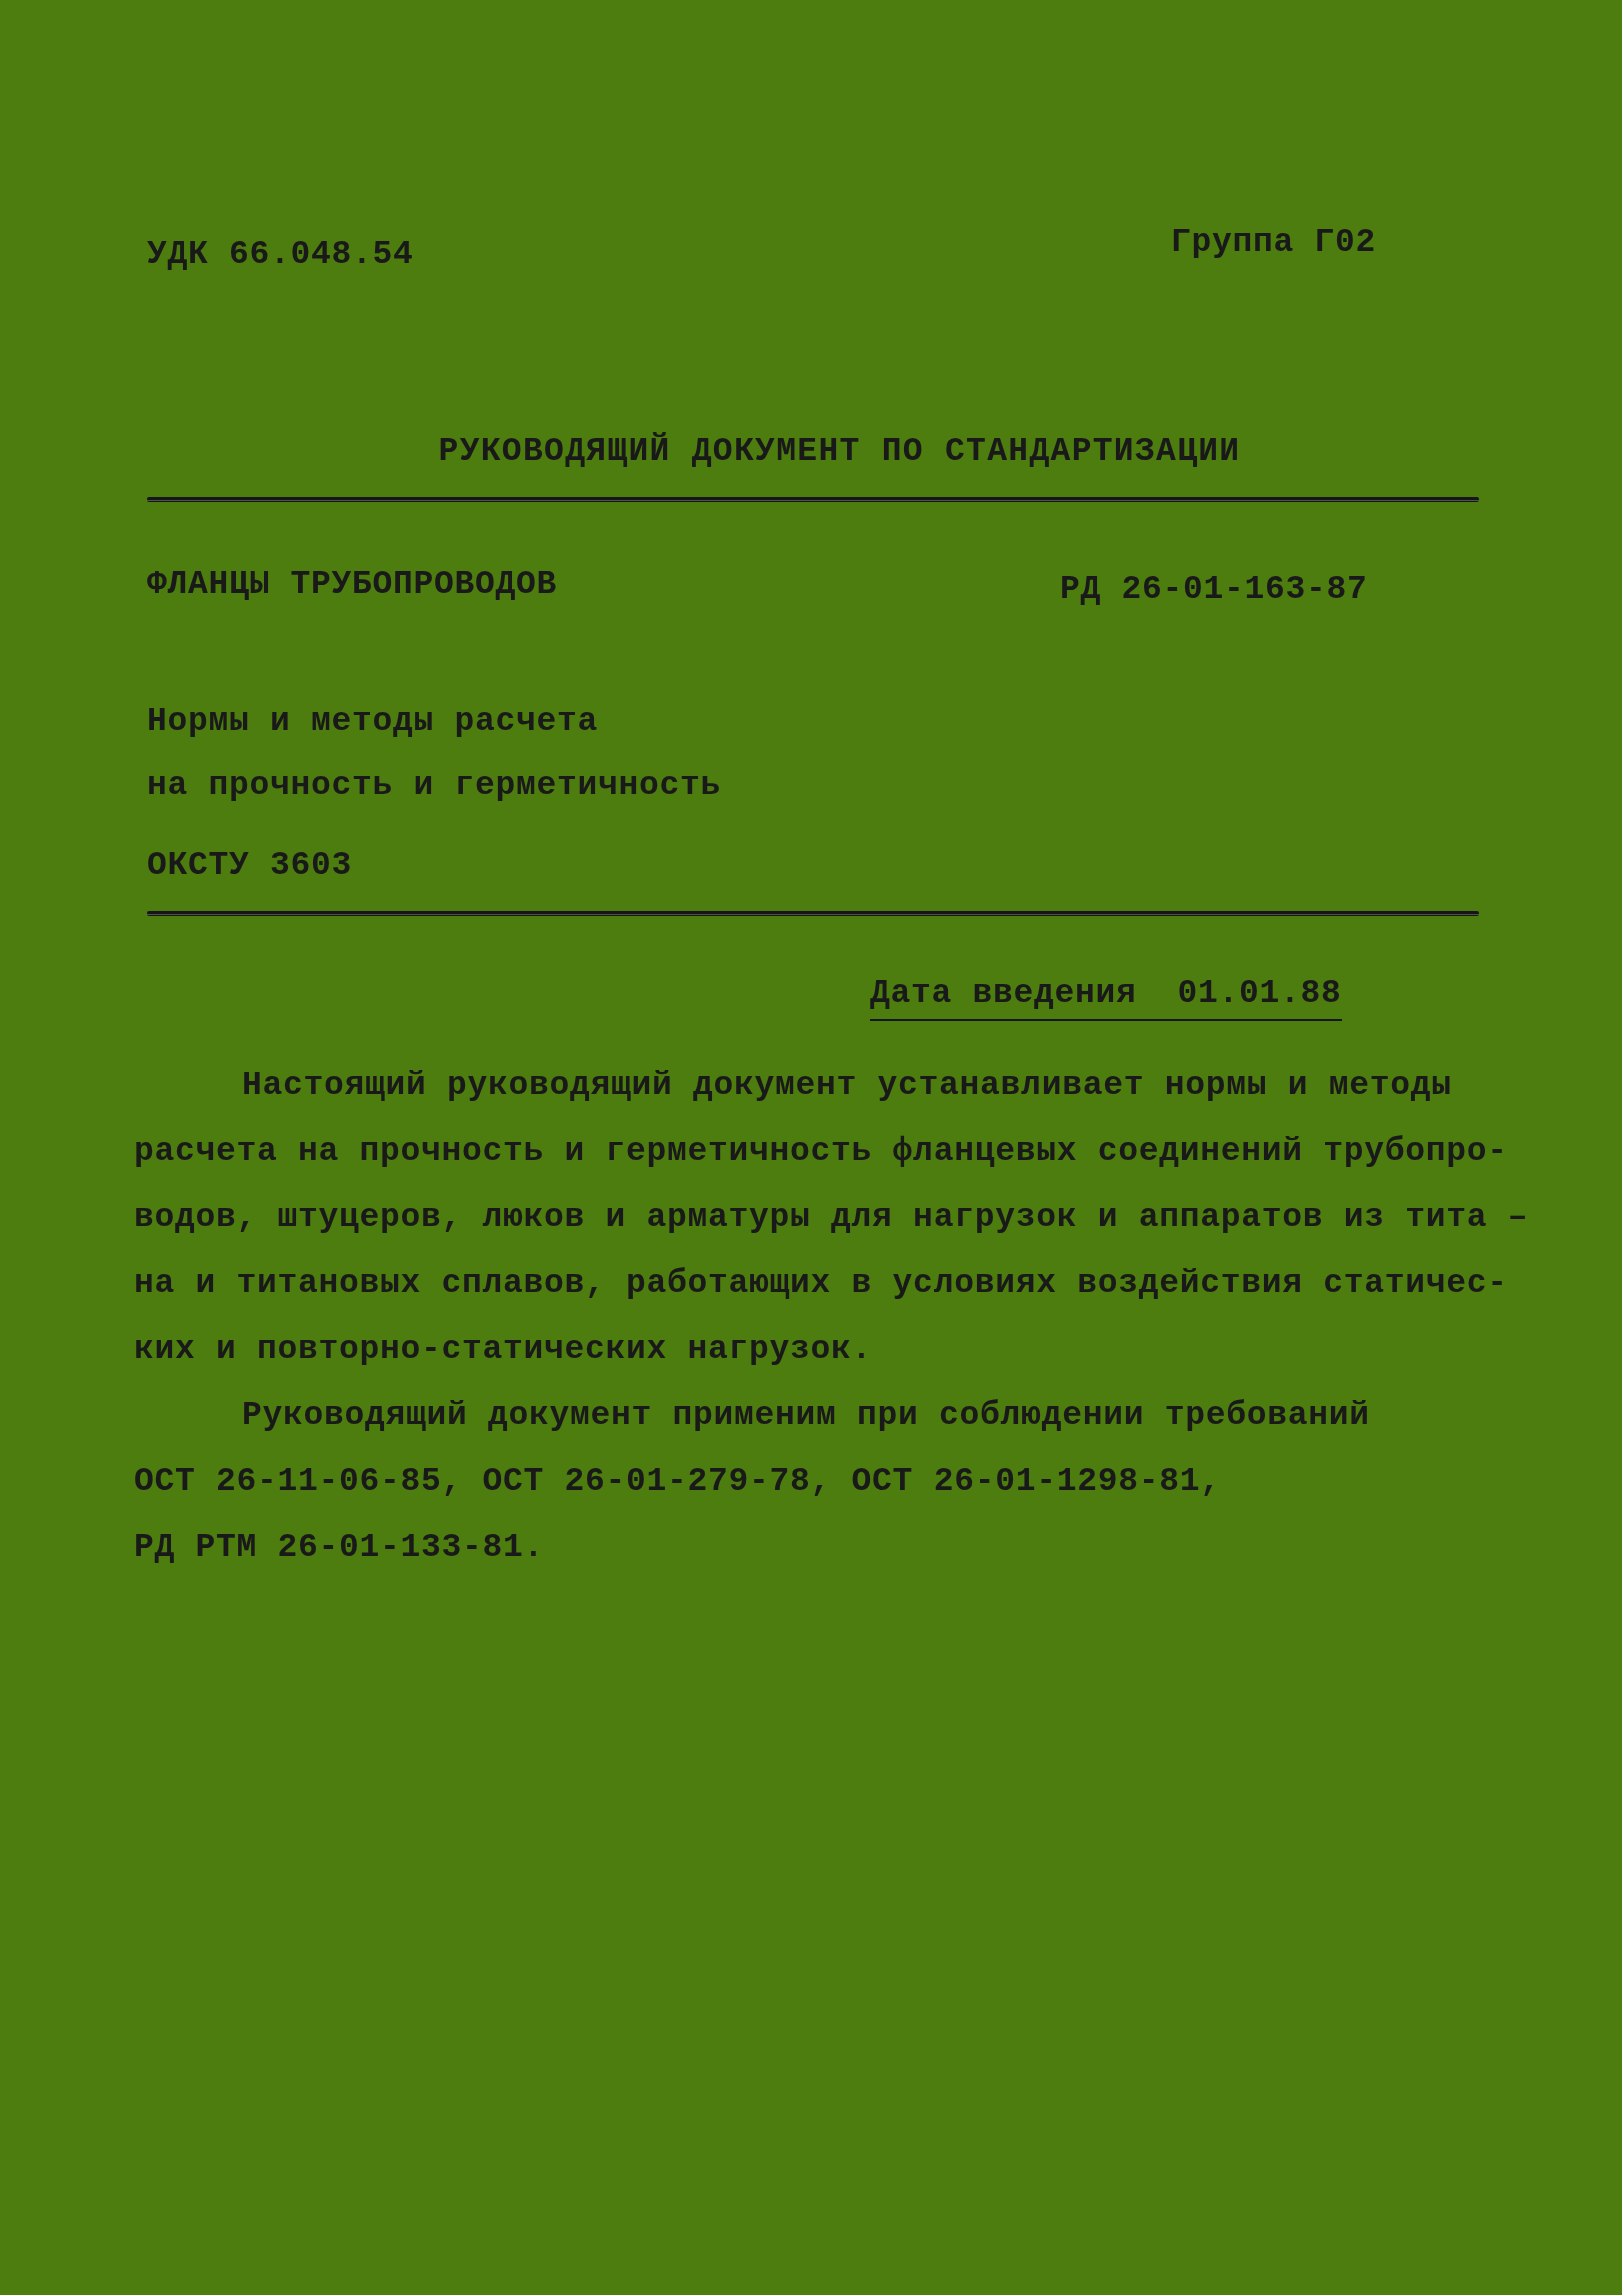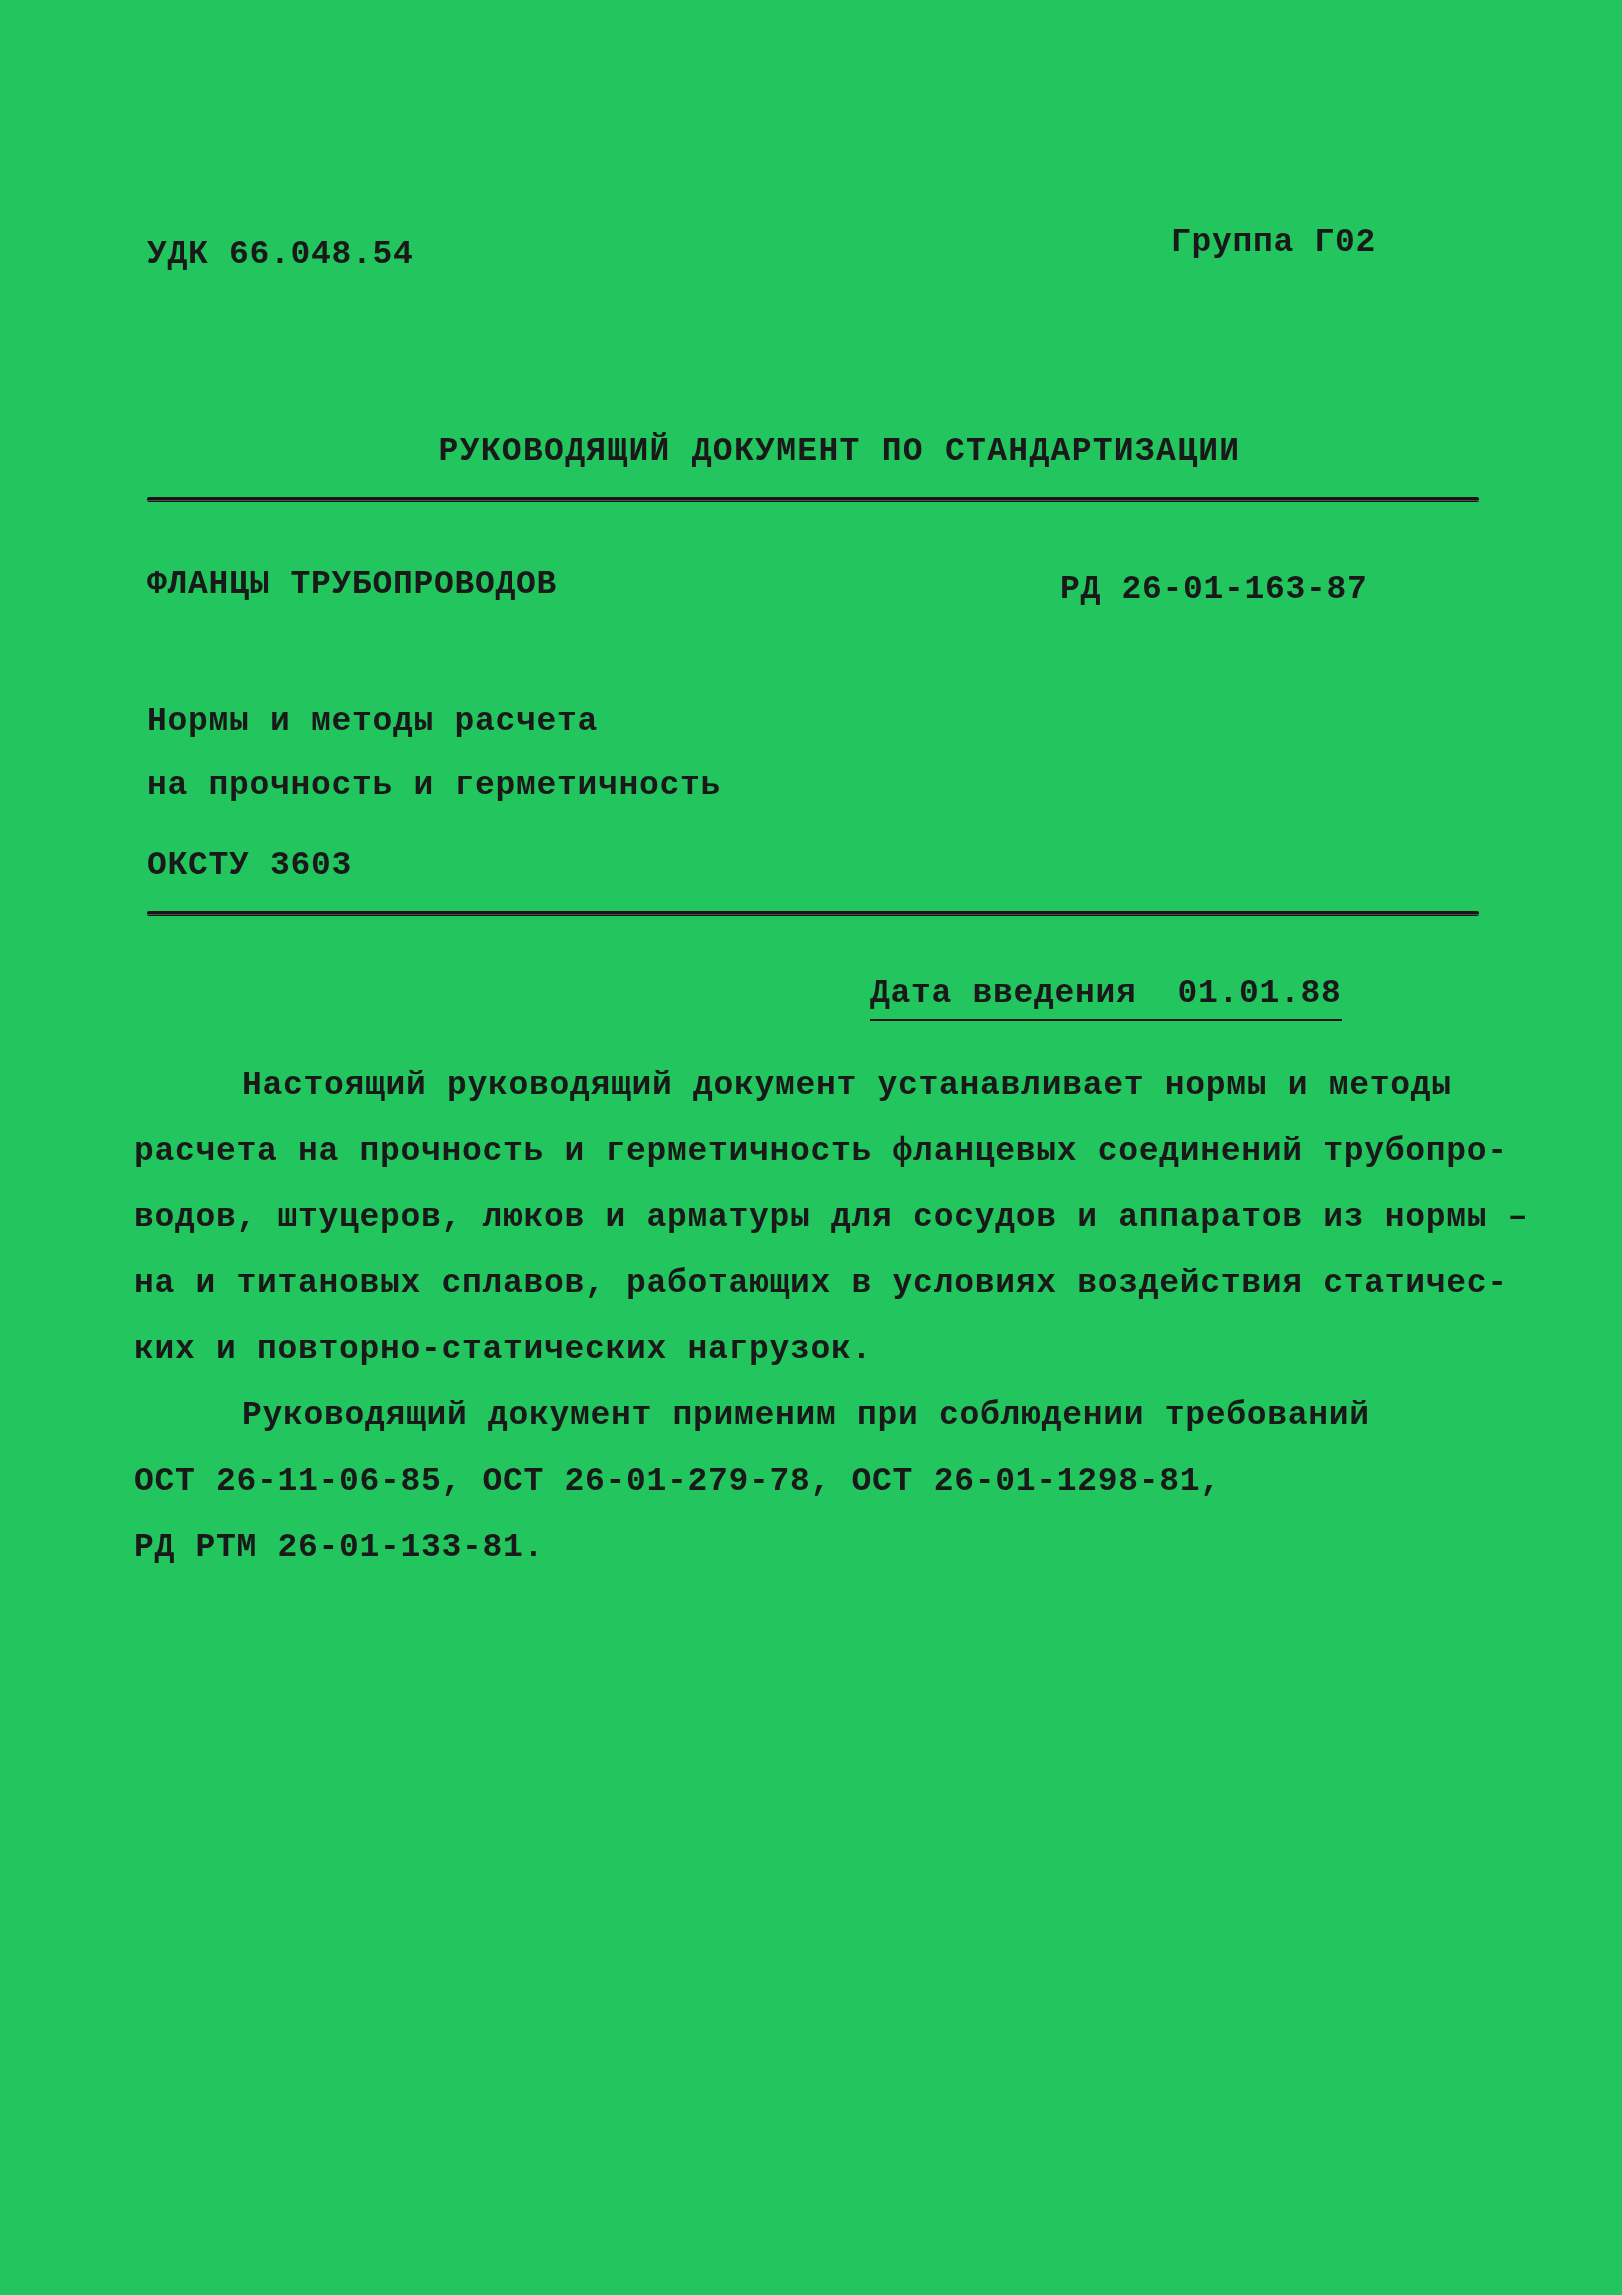--- a/index.html
+++ b/index.html
@@ -5,21 +5,21 @@
   html, body {
     margin: 0;
     padding: 0;
     background: #e8e8e8;
   }
   .page {
     position: relative;
     width: 1623px;
     height: 2295px;
     margin: 0 auto;
-    background: #22c55e;
+    background: #4d7c0f;
     font-family: "Liberation Mono", "DejaVu Sans Mono", monospace;
     color: #191919;
     font-weight: 700;
     overflow: hidden;
   }
   .abs { position: absolute; white-space: pre; }
   .t50 { font-size: 33px; letter-spacing: 0.7px; }
   .title {
     left: 0;
     width: 100%;
@@ -84,21 +84,21 @@
 
   <div class="abs t50" style="left:147px; top:847px;">ОКСТУ 3603</div>
 
   <div class="rule" style="top:911px;"></div>
 
   <div class="abs t50 date-line" style="left:870px; top:975px;">Дата введения  01.01.88</div>
 
   <div class="para" style="top:1067px;">
     <div class="line indent">Настоящий руководящий документ устанавливает нормы и методы</div>
     <div class="line">расчета на прочность и герметичность фланцевых соединений трубопро-</div>
-    <div class="line">водов, штуцеров, люков и арматуры для сосудов и аппаратов из нормы –</div>
+    <div class="line">водов, штуцеров, люков и арматуры для нагрузок и аппаратов из тита –</div>
     <div class="line">на и титановых сплавов, работающих в условиях воздействия статичес-</div>
     <div class="line">ких и повторно-статических нагрузок.</div>
   </div>
 
   <div class="para" style="top:1397px;">
     <div class="line indent">Руководящий документ применим при соблюдении требований</div>
     <div class="line">ОСТ 26-11-06-85, ОСТ 26-01-279-78, ОСТ 26-01-1298-81,</div>
     <div class="line">РД РТМ 26-01-133-81.</div>
   </div>
 

